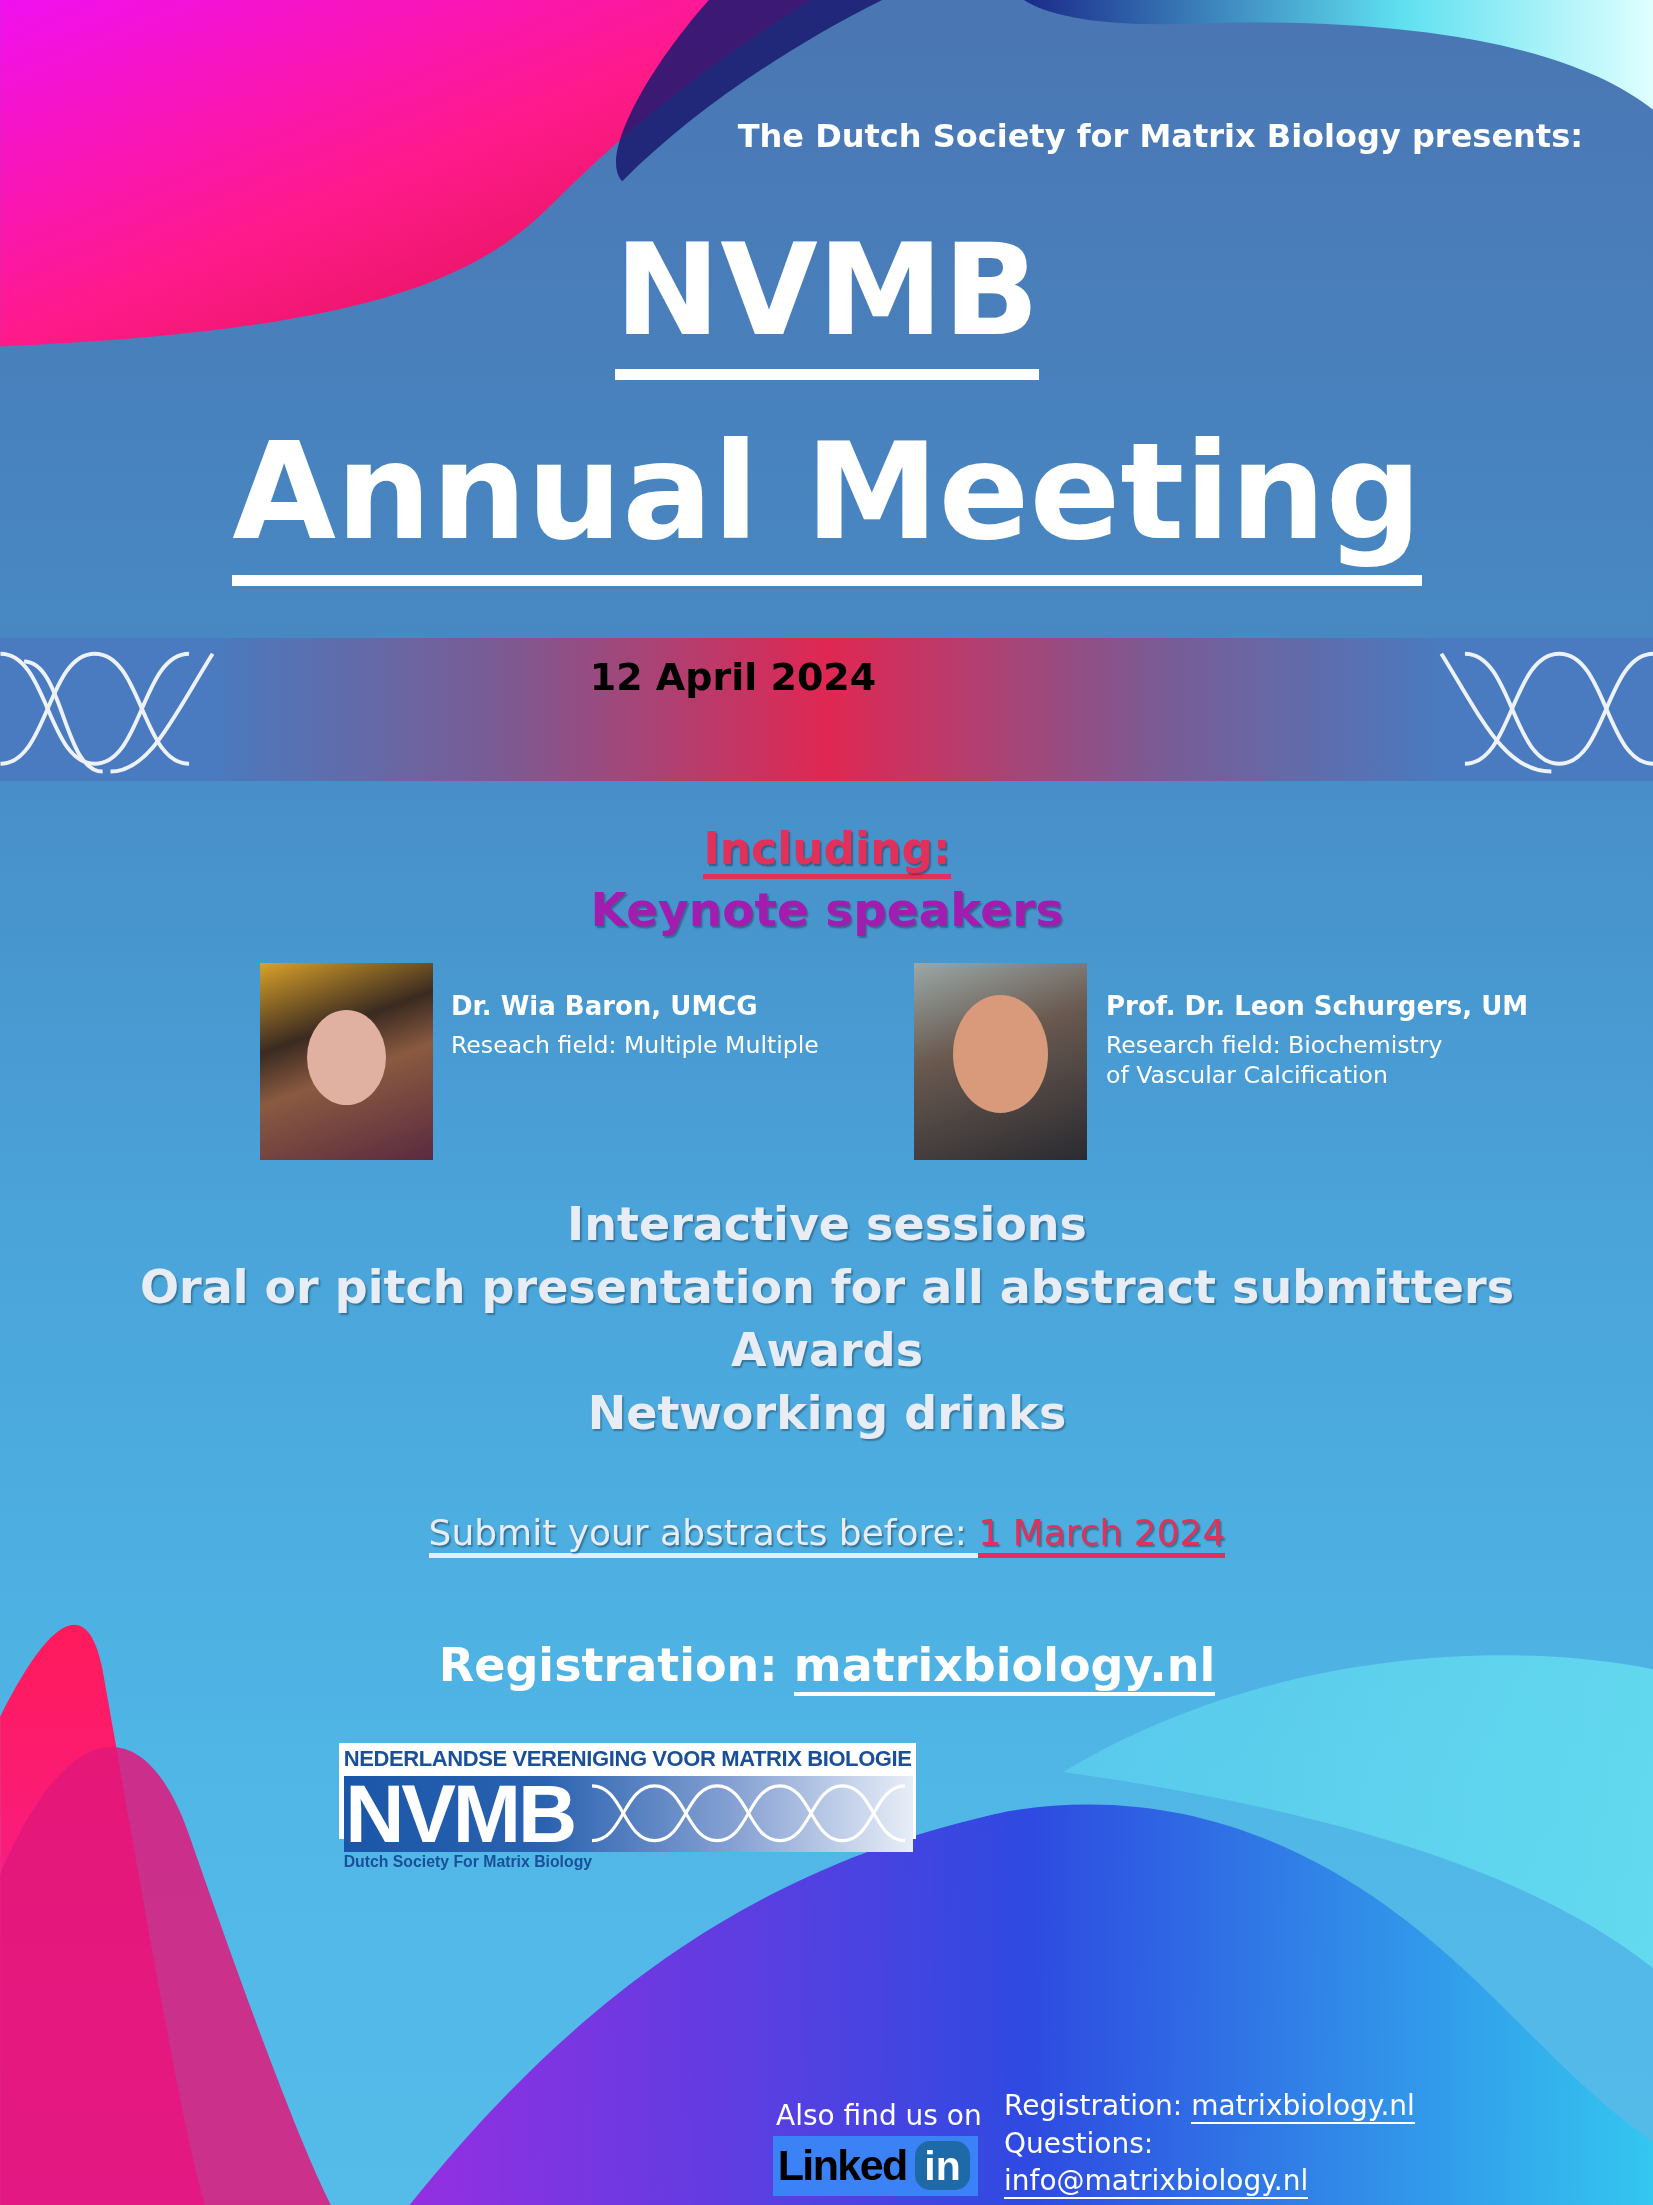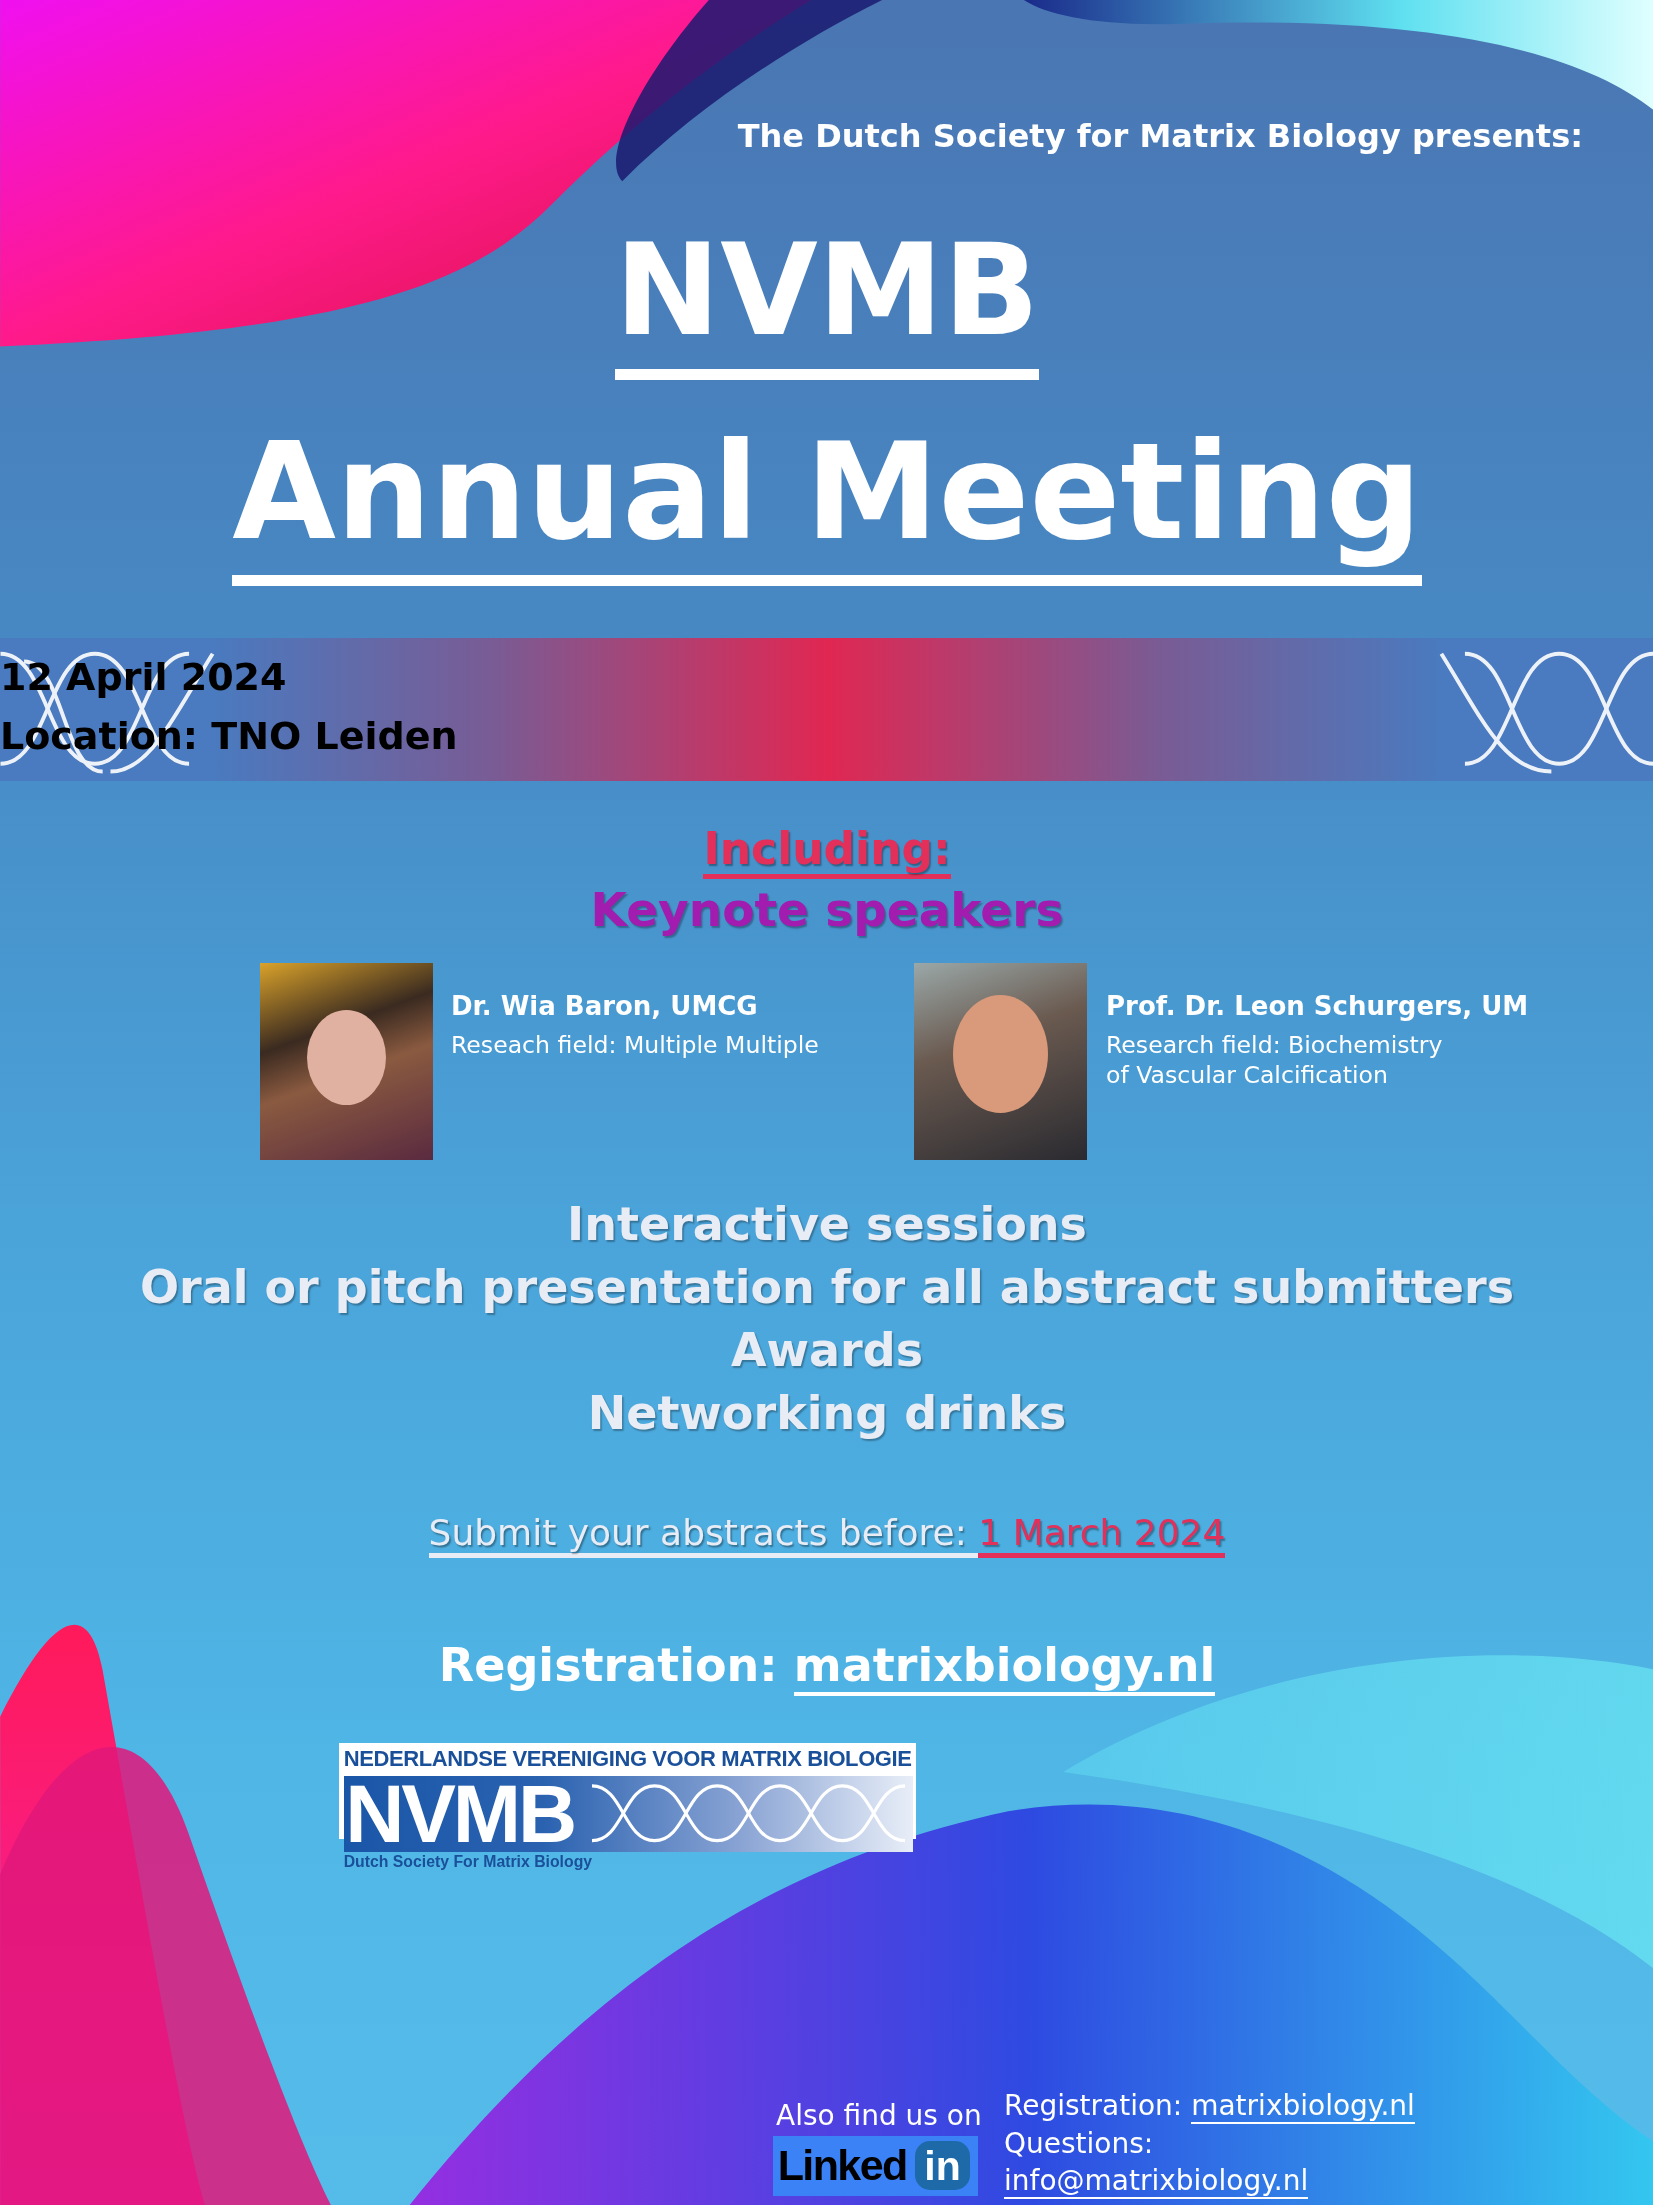--- a/index.html
+++ b/index.html
@@ -14,21 +14,21 @@
     .center { position: absolute; left: 0; width: 1654px; text-align: center; }
     .presents { position: absolute; top: 117px; right: 71px; font-size: 32px; font-weight: bold; }
     .title { font-weight: bold; line-height: 1; }
     .t1 { top: 228px; font-size: 126px; }
     .t1 span, .t2 span { border-bottom: 11px solid #fff; padding-bottom: 4.7px; }
     .t2 { top: 425px; font-size: 134px; }
     .banner {
       position: absolute; left: 0; top: 638px; width: 1654px; height: 143px;
       background: linear-gradient(90deg, #4a7abf 0%, #4a7abf 13%, #7a5b94 30%, #e02752 50%, #7a5b94 70%, #4a7abf 87%, #4a7abf 100%);
     }
-    .banner .line { position: absolute; left: 0; width: 1466px; text-align: left; color: #000; font-weight: bold; font-size: 38px; }
+    .banner .line { position: absolute; left: 0; width: 1466px; text-align: center; color: #000; font-weight: bold; font-size: 38px; }
     .including { top: 823px; font-size: 44px; font-weight: bold; color: #e2305a; }
     .including span { border-bottom: 5.5px solid #e2305a; text-shadow: 1.6px 1.6px 1.6px rgba(0,0,0,.35); }
     .keynote { top: 882px; font-size: 47px; font-weight: bold; color: #a21caf; text-shadow: 1.6px 1.6px 1.6px rgba(0,0,0,.3); }
     .photo { position: absolute; width: 173px; height: 197px; }
     .sp-name { font-size: 26px; font-weight: bold; }
     .sp-field { font-size: 23.6px; line-height: 30px; }
     .feat { font-size: 46px; font-weight: bold; color: #e8ecf5; text-shadow: 1.6px 1.6px 1.6px rgba(0,0,0,.3); }
     .submit { top: 1512px; font-size: 36px; font-weight: normal; color: #e8ecf5; text-shadow: 1.6px 1.6px 1.6px rgba(0,0,0,.35); }
     .submit .u { border-bottom: 5.5px solid #e8ecf5; }
     .submit .d { color: #e2305a; border-bottom: 5.5px solid #e2305a; }
@@ -100,21 +100,20 @@
     </g>
   </svg>
   <svg class="abs" style="right:0;top:0" width="221" height="143" viewBox="0 0 280 182">
     <g fill="none" stroke="#fff" stroke-width="5" opacity="0.9">
       <path d="M40 20 C100 20 100 160 160 160 C220 160 220 20 280 20"></path>
       <path d="M40 160 C100 160 100 20 160 20 C220 20 220 160 280 160"></path>
       <path d="M10 20 C60 100 90 170 150 170"></path>
     </g>
   </svg>
   <div class="line" style="top:17.3px">12 April 2024</div>
-  <div class="line" style="top:76px">Location: TNO Leiden</div>
 </div>
 
 <div class="center including">
   <span>Including:</span>
 </div>
 <div class="center keynote">Keynote speakers</div>
 
 <div class="photo" style="left:260px;top:963px;background:linear-gradient(160deg,#d9a22a 0%,#3a2a20 35%,#8a5a40 55%,#5a2a40 100%);">
   <div class="abs" style="left:47px;top:47px;width:79px;height:95px;border-radius:50%;background:#e0b0a0;"></div>
 </div>

